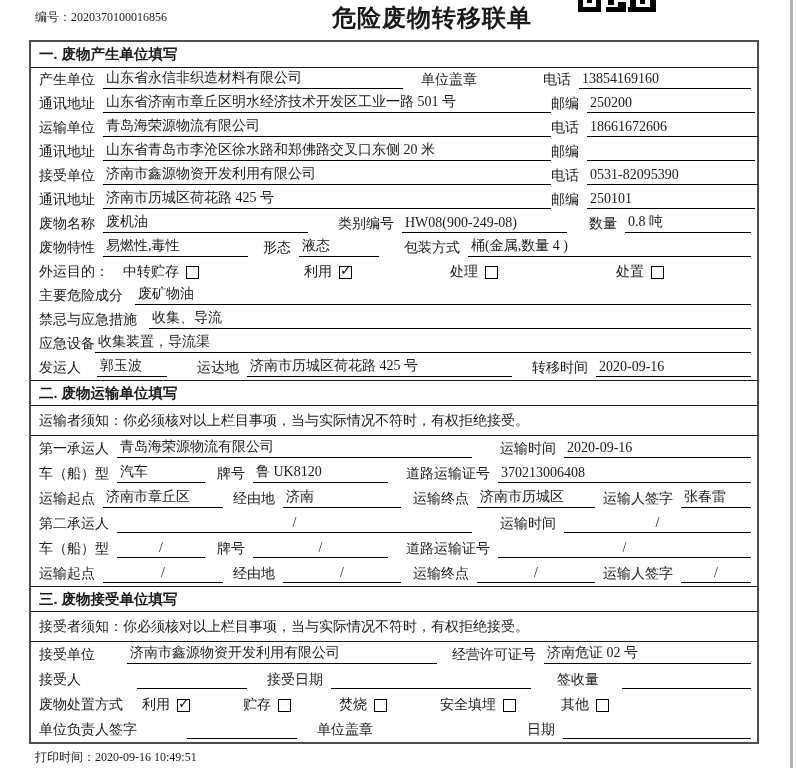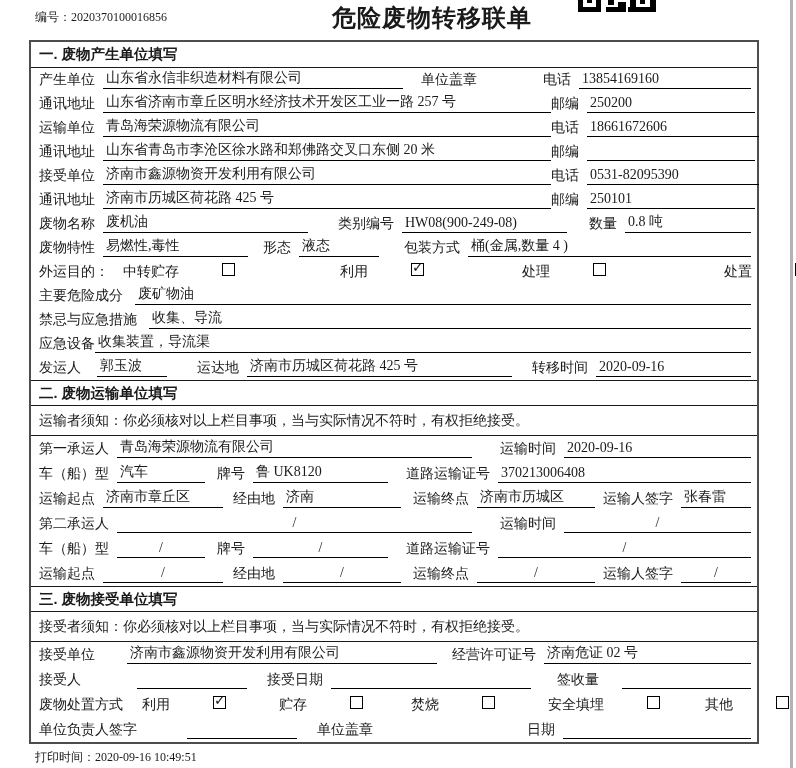--- a/index.html
+++ b/index.html
@@ -27,21 +27,21 @@
     border-bottom:1px solid #1a1a1a;box-sizing:border-box;white-space:nowrap;}
   .row{display:flex;align-items:flex-end;box-sizing:border-box;
     padding:0 6px 3px 8px;white-space:nowrap;}
   .h24{height:24px;} .h25{height:25px;}
   .lbl{white-space:nowrap;flex:none;}
   .val{border-bottom:1px solid #000;padding:0 3px 1px 3px;box-sizing:border-box;
     white-space:nowrap;overflow:hidden;flex:none;}
   .grow{flex:1 1 auto;}
   .ctr{text-align:center;}
   .rgroup{margin-left:auto;display:flex;align-items:flex-end;justify-content:flex-end;}
-  .cbitem{display:inline-flex;flex:none;gap:36px;}
+  .cbitem{display:inline-flex;align-items:center;flex:none;}
   .cblabel{margin-right:7px;}
   .cb{display:inline-block;width:13px;height:13px;border:1px solid #000;
     box-sizing:border-box;position:relative;flex:none;}
   .tick{position:absolute;left:0px;top:-4px;font-size:14px;font-weight:bold;
     font-family:"DejaVu Sans",sans-serif;line-height:14px;}
   .printtime{position:absolute;left:35px;top:749px;font-size:12px;white-space:nowrap;}
   .ml8{margin-left:8px;}
 </style>
 </head>
 <body>
@@ -76,21 +76,21 @@
     <span class="val ml8" style="width:300px">山东省永信非织造材料有限公司</span>
     <span class="lbl" style="margin-left:18px">单位盖章</span>
     <span class="rgroup">
       <span class="lbl">电话</span>
       <span class="val ml8" style="width:172px">13854169160</span>
     </span>
   </div>
 
   <div class="row h24">
     <span class="lbl">通讯地址</span>
-    <span class="val ml8" style="width:448px">山东省济南市章丘区明水经济技术开发区工业一路 257 号</span>
+    <span class="val ml8" style="width:448px">山东省济南市章丘区明水经济技术开发区工业一路 501 号</span>
     <span class="rgroup">
       <span class="lbl">邮编</span>
       <span class="val ml8" style="width:168px">250200</span>
     </span>
   </div>
 
   <div class="row h24">
     <span class="lbl">运输单位</span>
     <span class="val ml8" style="width:448px">青岛海荣源物流有限公司</span>
     <span class="rgroup">

